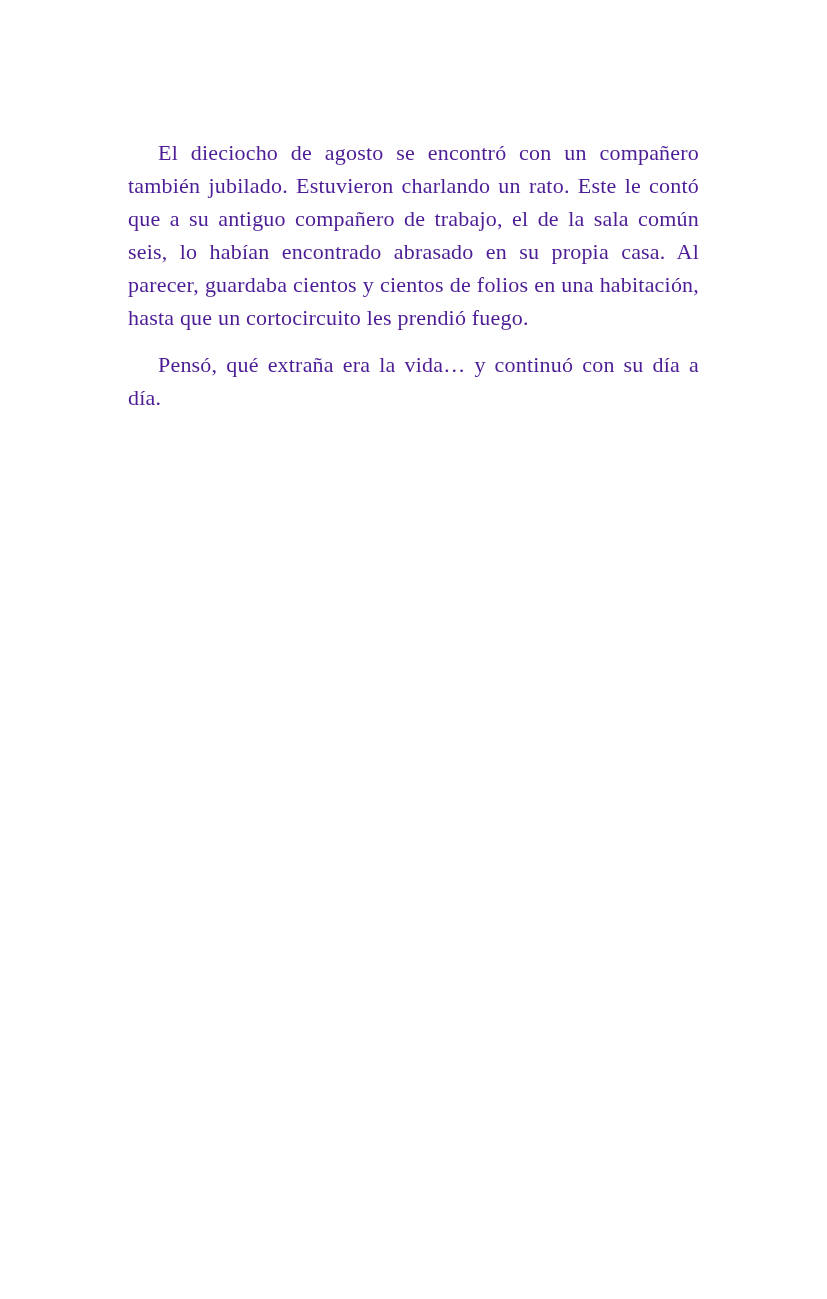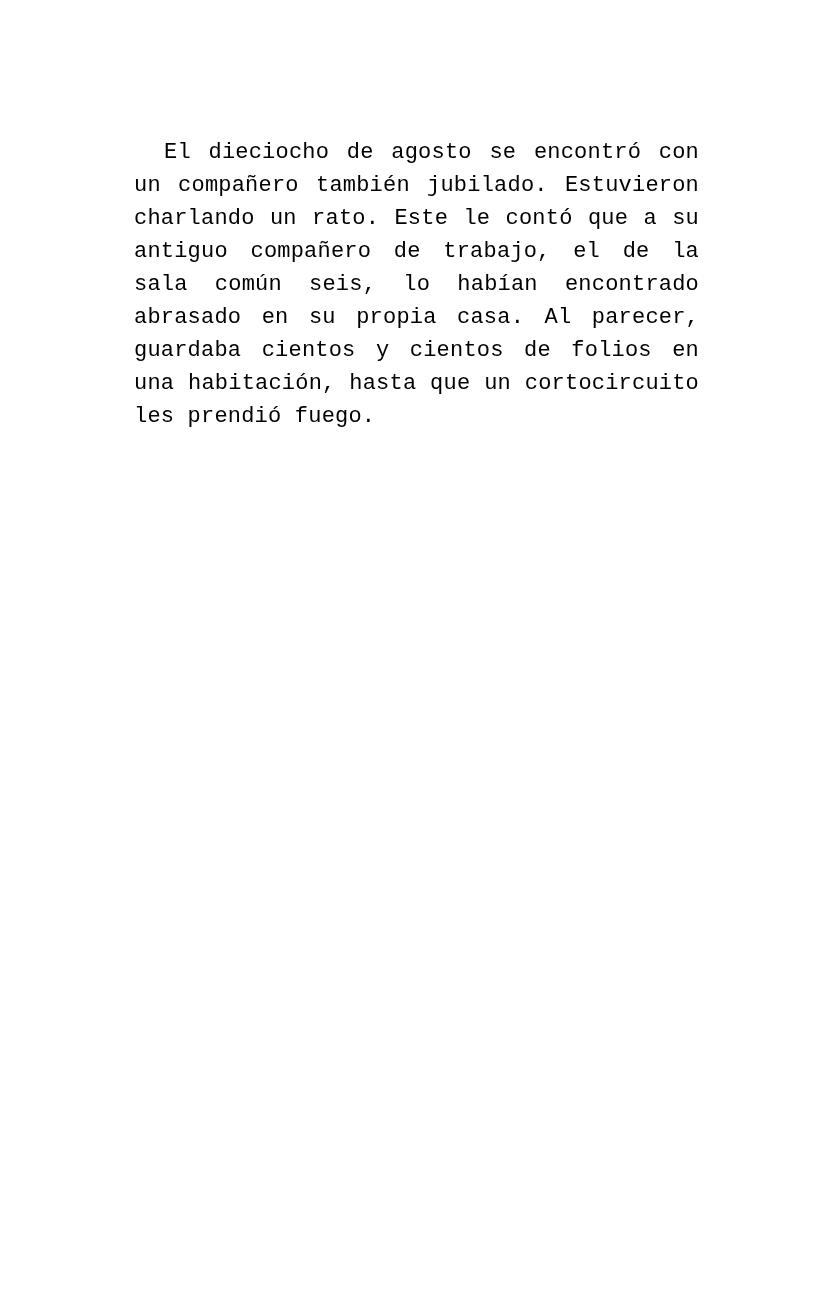--- a/index.html
+++ b/index.html
@@ -19,34 +19,35 @@
     inset: 0;
     background: #ffffff;
   }
   .text-block {
     position: absolute;
     left: 118px;
     top: 136px;
     width: 581px;
   }
   .para {
-    font-family: Liberation Mono, monospace;
+    font-family: Liberation Serif, serif;
     font-size: 22px;
     line-height: 33px;
-    color: #000000;
+    color: #4c1d95;
     text-align: justify;
     text-indent: 30px;
-    margin: 0 0 14px 16px;
+    margin: 0 0 14px 10px;
     font-weight: 400;
     letter-spacing: 0.2px;
   }
   .para:last-child {
     margin-bottom: 0;
   }
 </style>
 </head>
 <body>
 
 <div class="book-page">
   <div class="text-block">
     <p class="para">El dieciocho de agosto se encontró con un compañero también jubilado. Estuvieron charlando un rato. Este le contó que a su antiguo compañero de trabajo, el de la sala común seis, lo habían encontrado abrasado en su propia casa. Al parecer, guardaba cientos y cientos de folios en una habitación, hasta que un cortocircuito les prendió fuego.</p>
+    <p class="para">Pensó, qué extraña era la vida… y continuó con su día a día.</p>
   </div>
 </div>
 
 </body></html>

